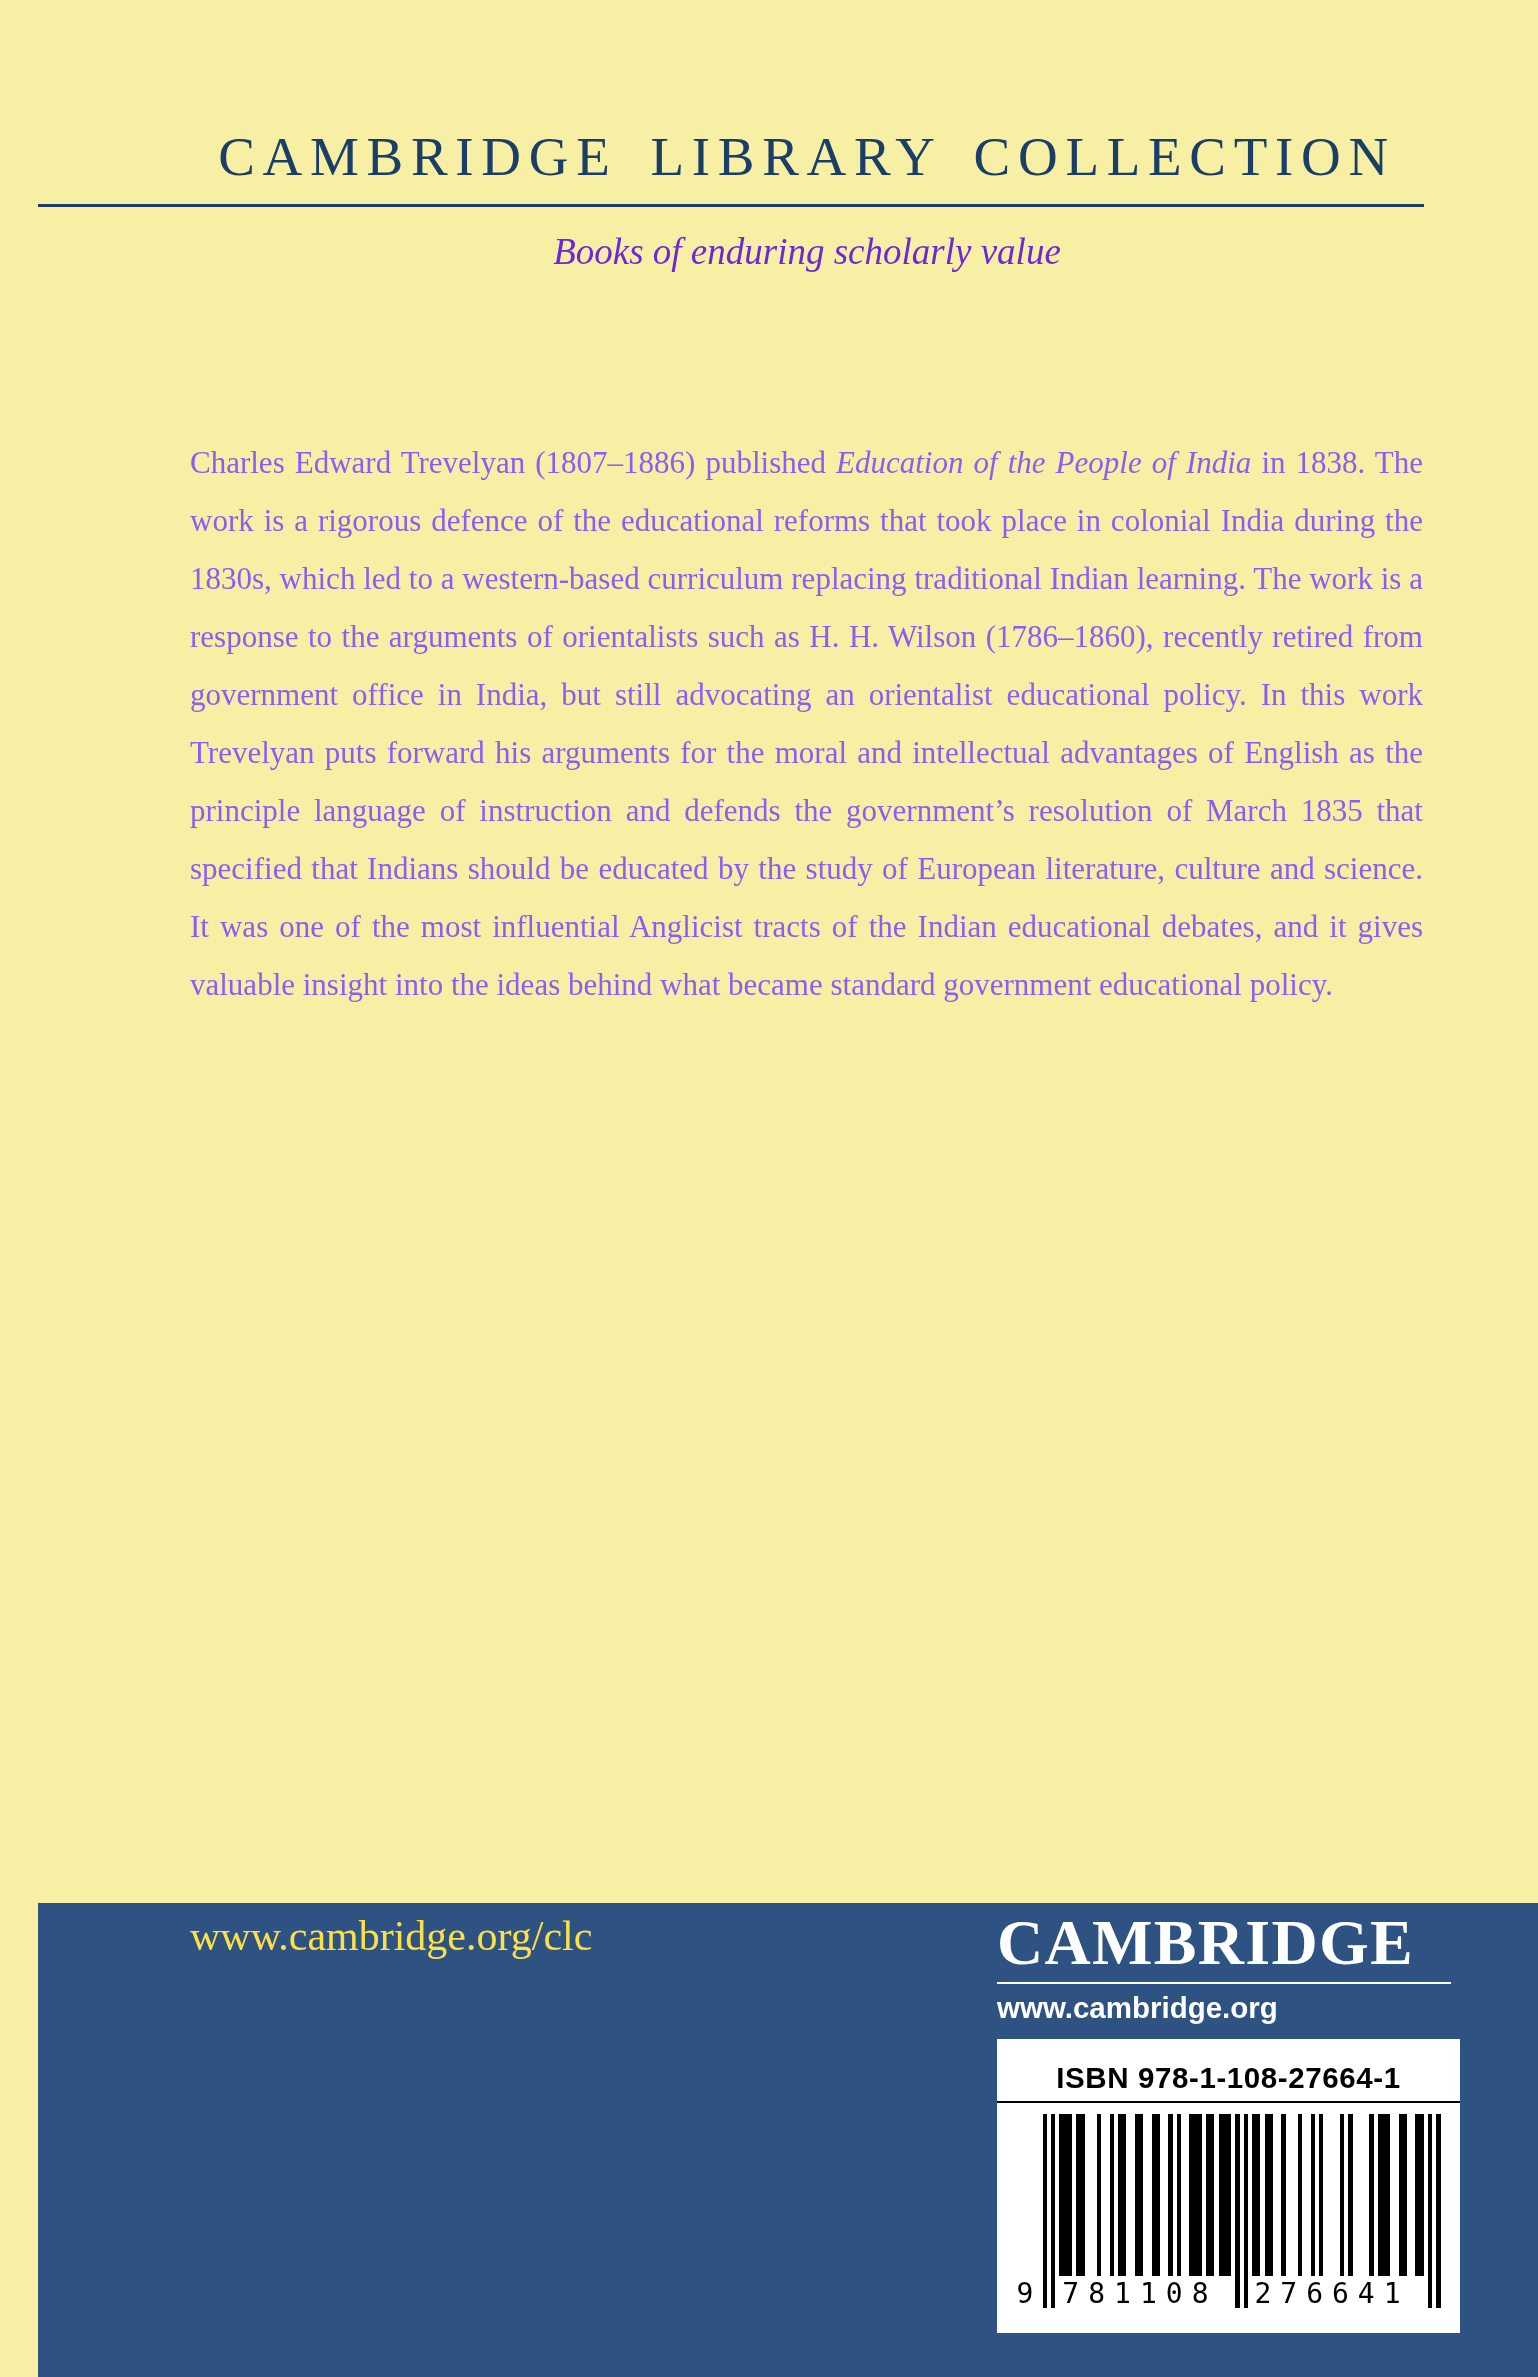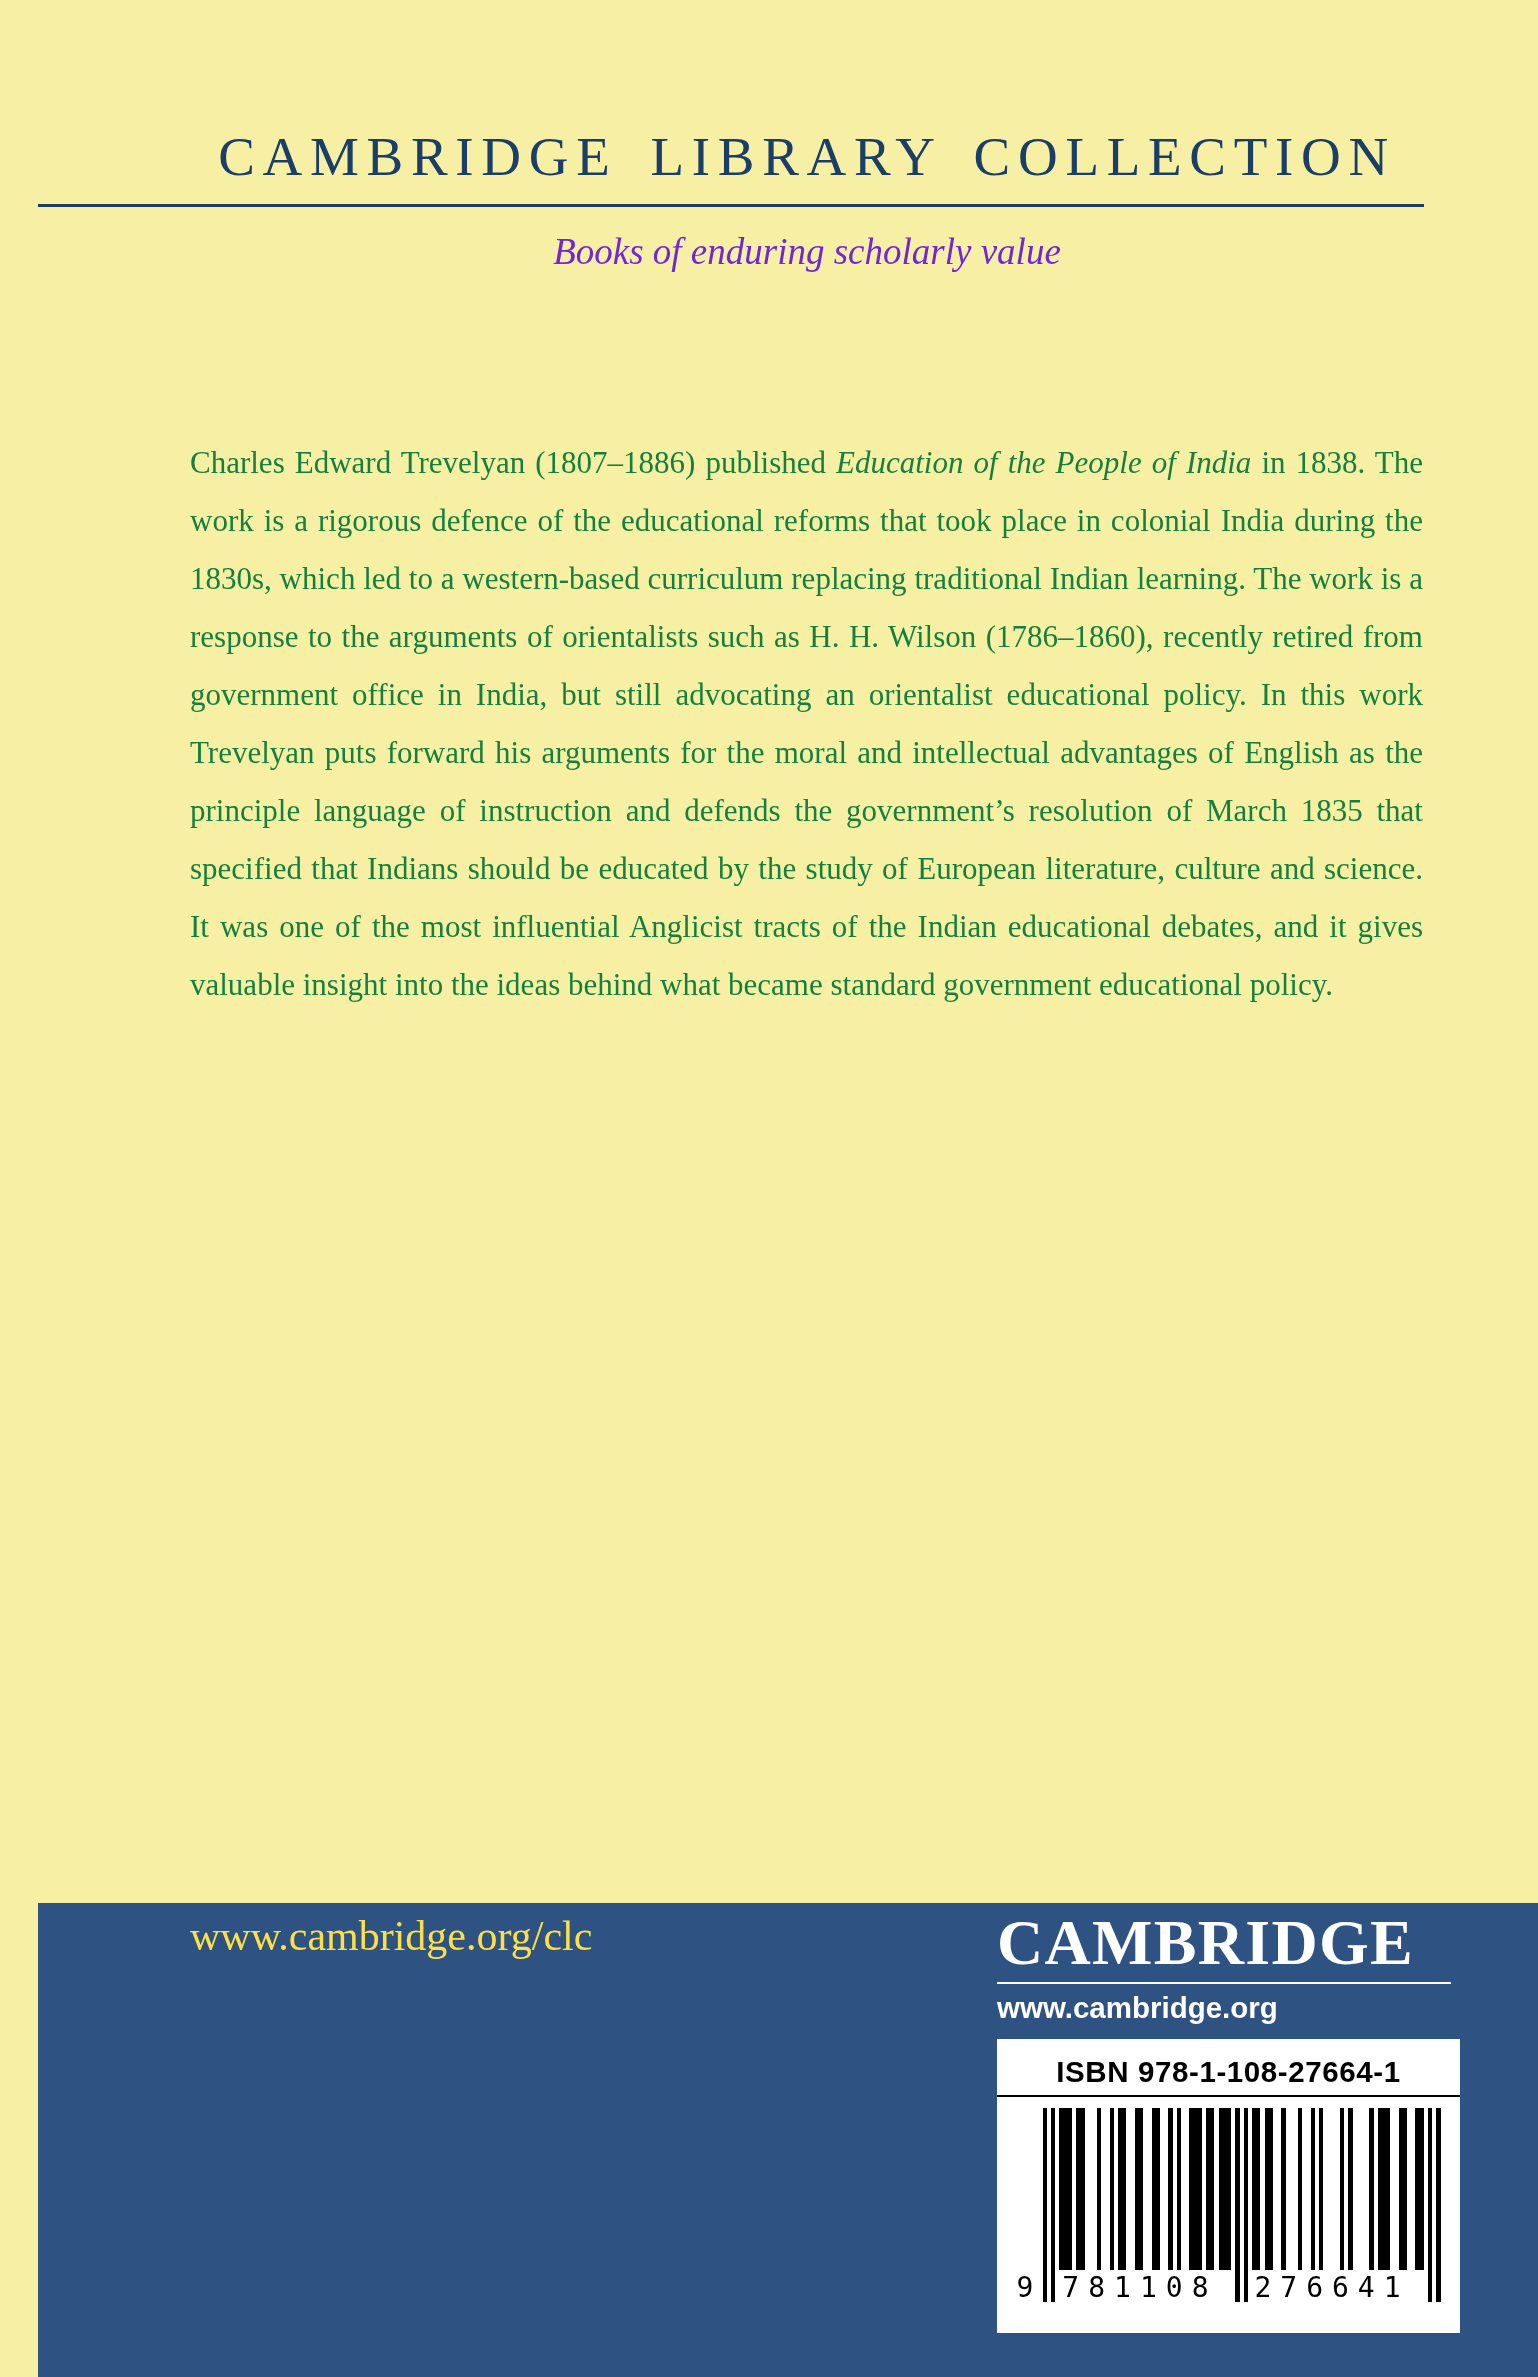--- a/index.html
+++ b/index.html
@@ -47,21 +47,21 @@
     color: #6d28d9;
   }
 
   
   .blurb {
     margin: 162px 154px 0 152px;
     width: 1233px;
     font-family: "Liberation Serif", serif;
     font-size: 31px;
     line-height: 58px;
-    color: #15803d;
+    color: #8b5cf6;
     text-align: justify;
   }
   .blurb em { font-style: italic; }
 
   
   .band {
     position: absolute;
     left: 0;
     top: 1903px;
     width: 1538px;
@@ -118,21 +118,21 @@
     cursor: pointer;
   }
 
   
   .isbn-box {
     box-sizing: border-box;
     margin-top: 15.4px;
     width: 463px;
     height: 294px;
     background: #ffffff;
-    padding-top: 16px;
+    padding-top: 22px;
     color: #000000;
   }
   .isbn-label {
     text-align: center;
     font-family: "Liberation Sans", sans-serif;
     font-weight: bold;
     font-size: 29.5px;
     line-height: 33px;
     letter-spacing: 0.6px;
     color: #000000;

